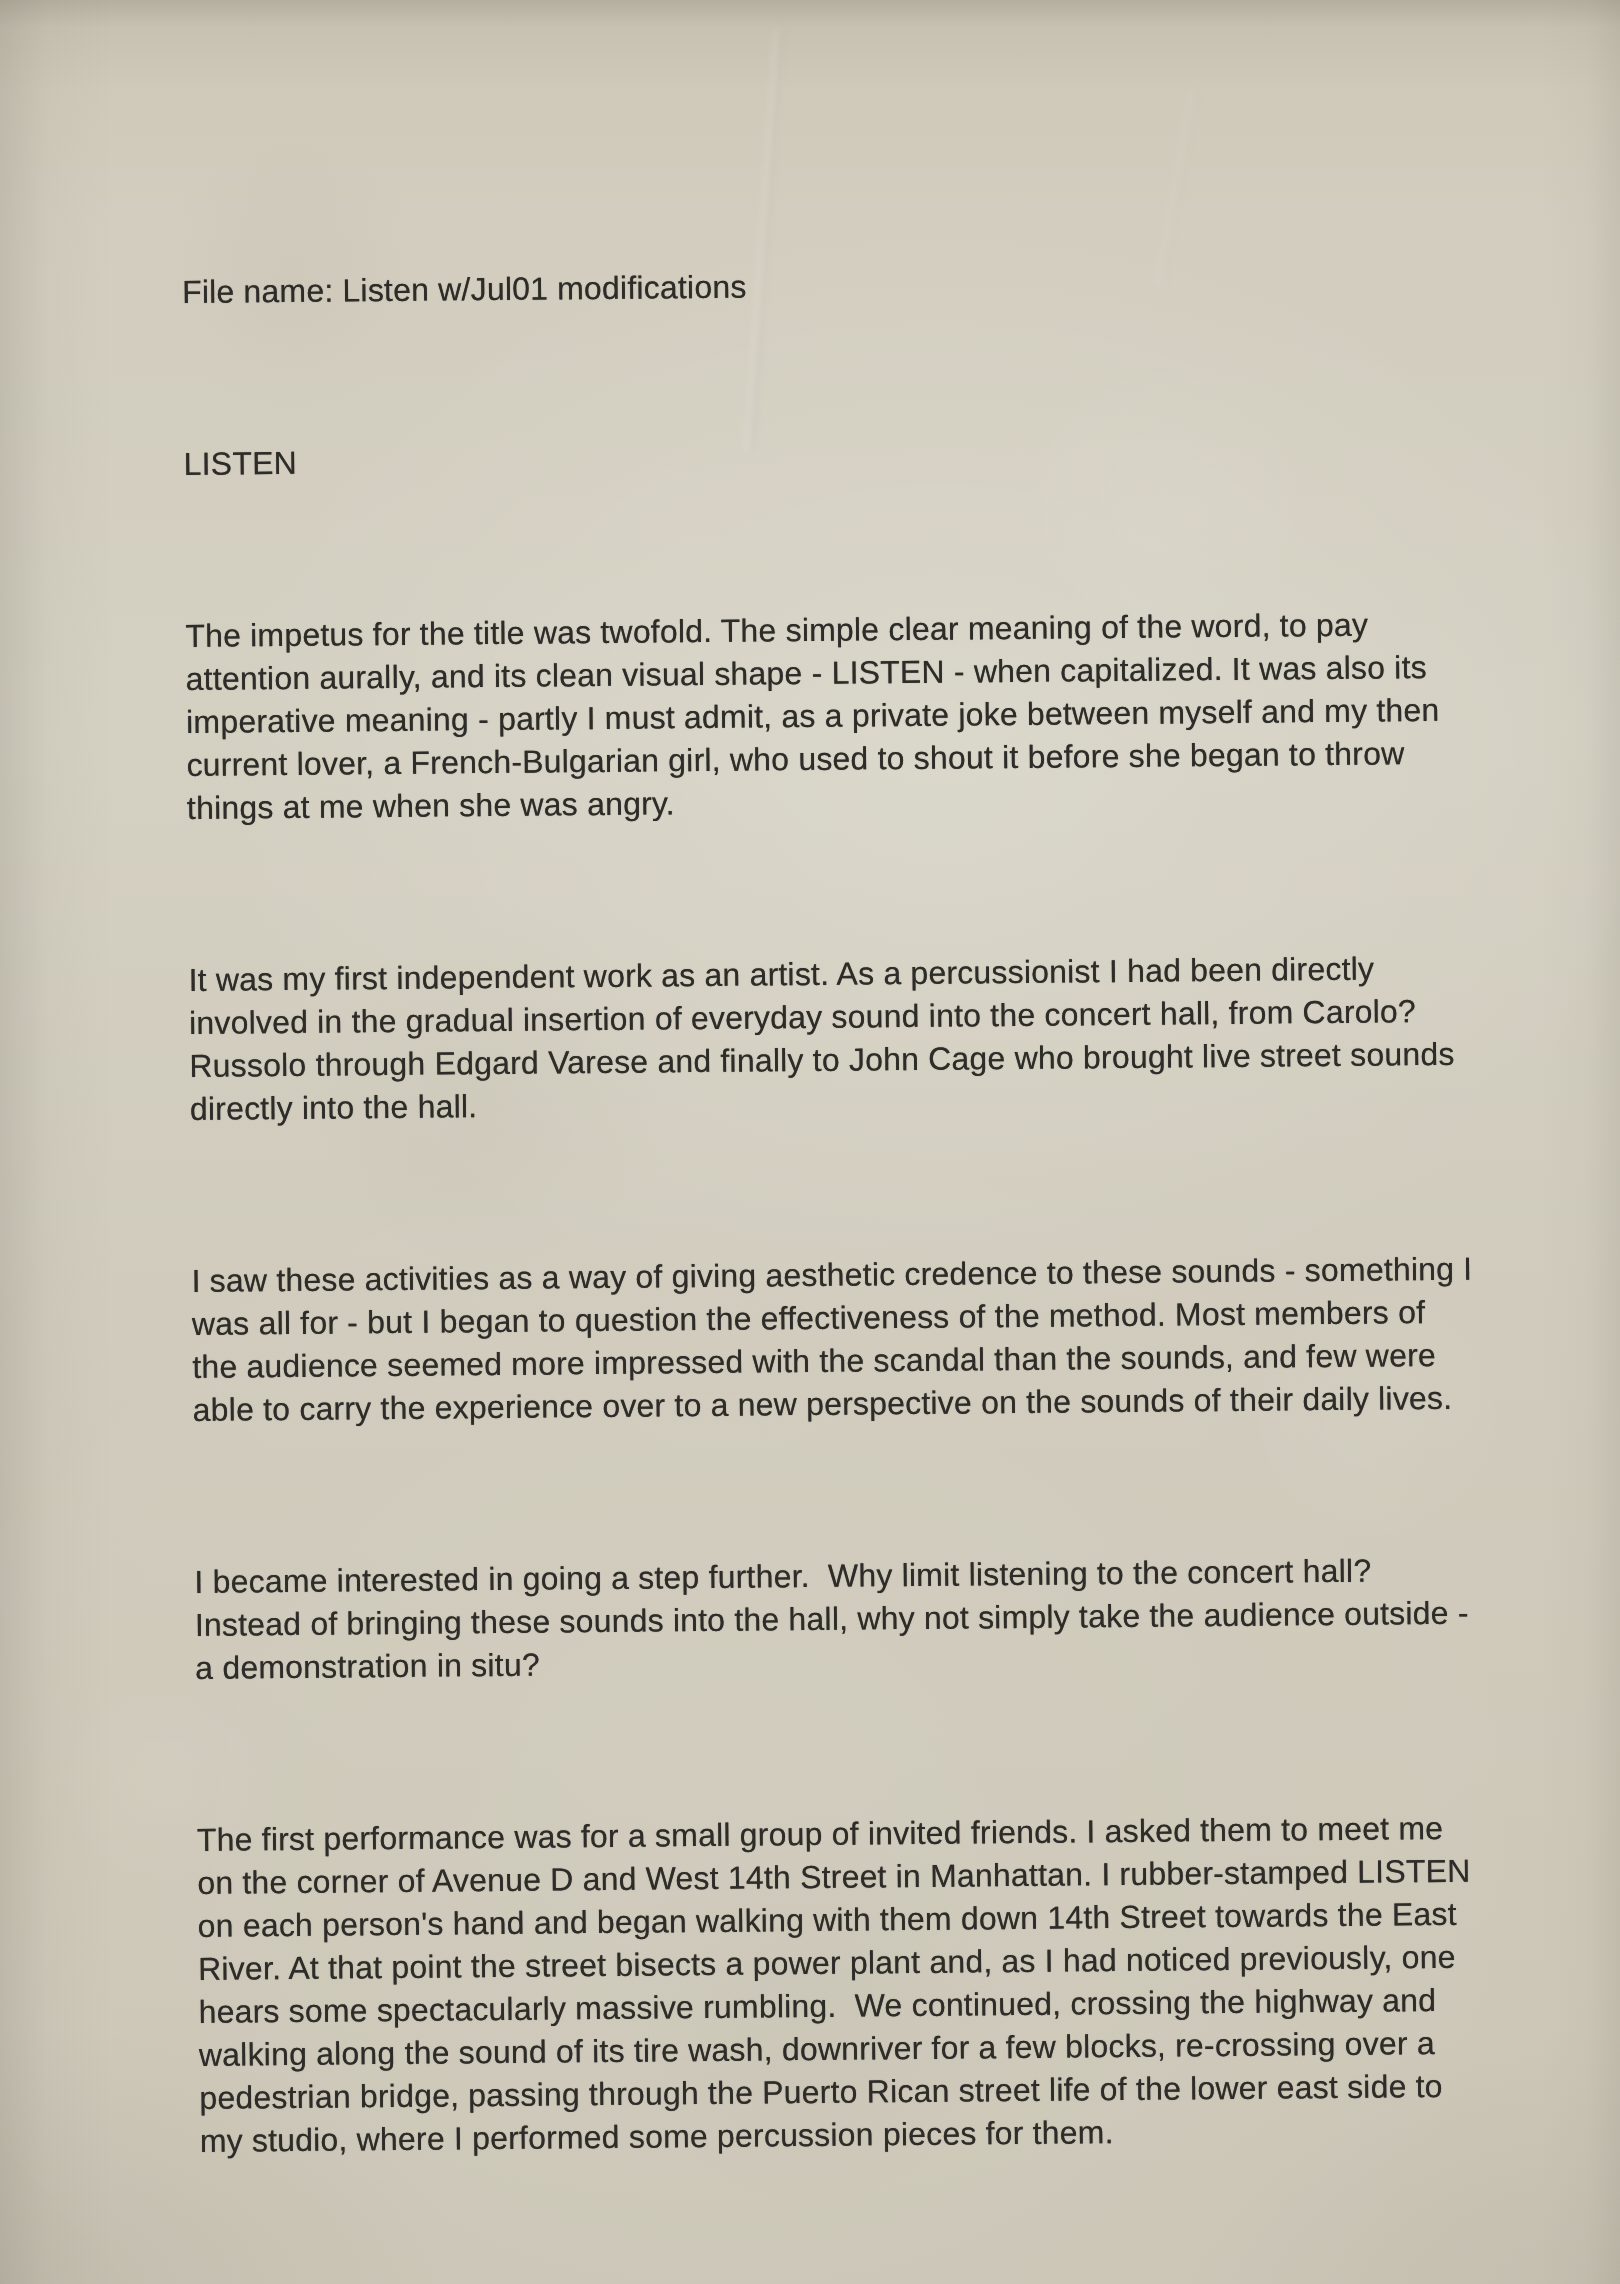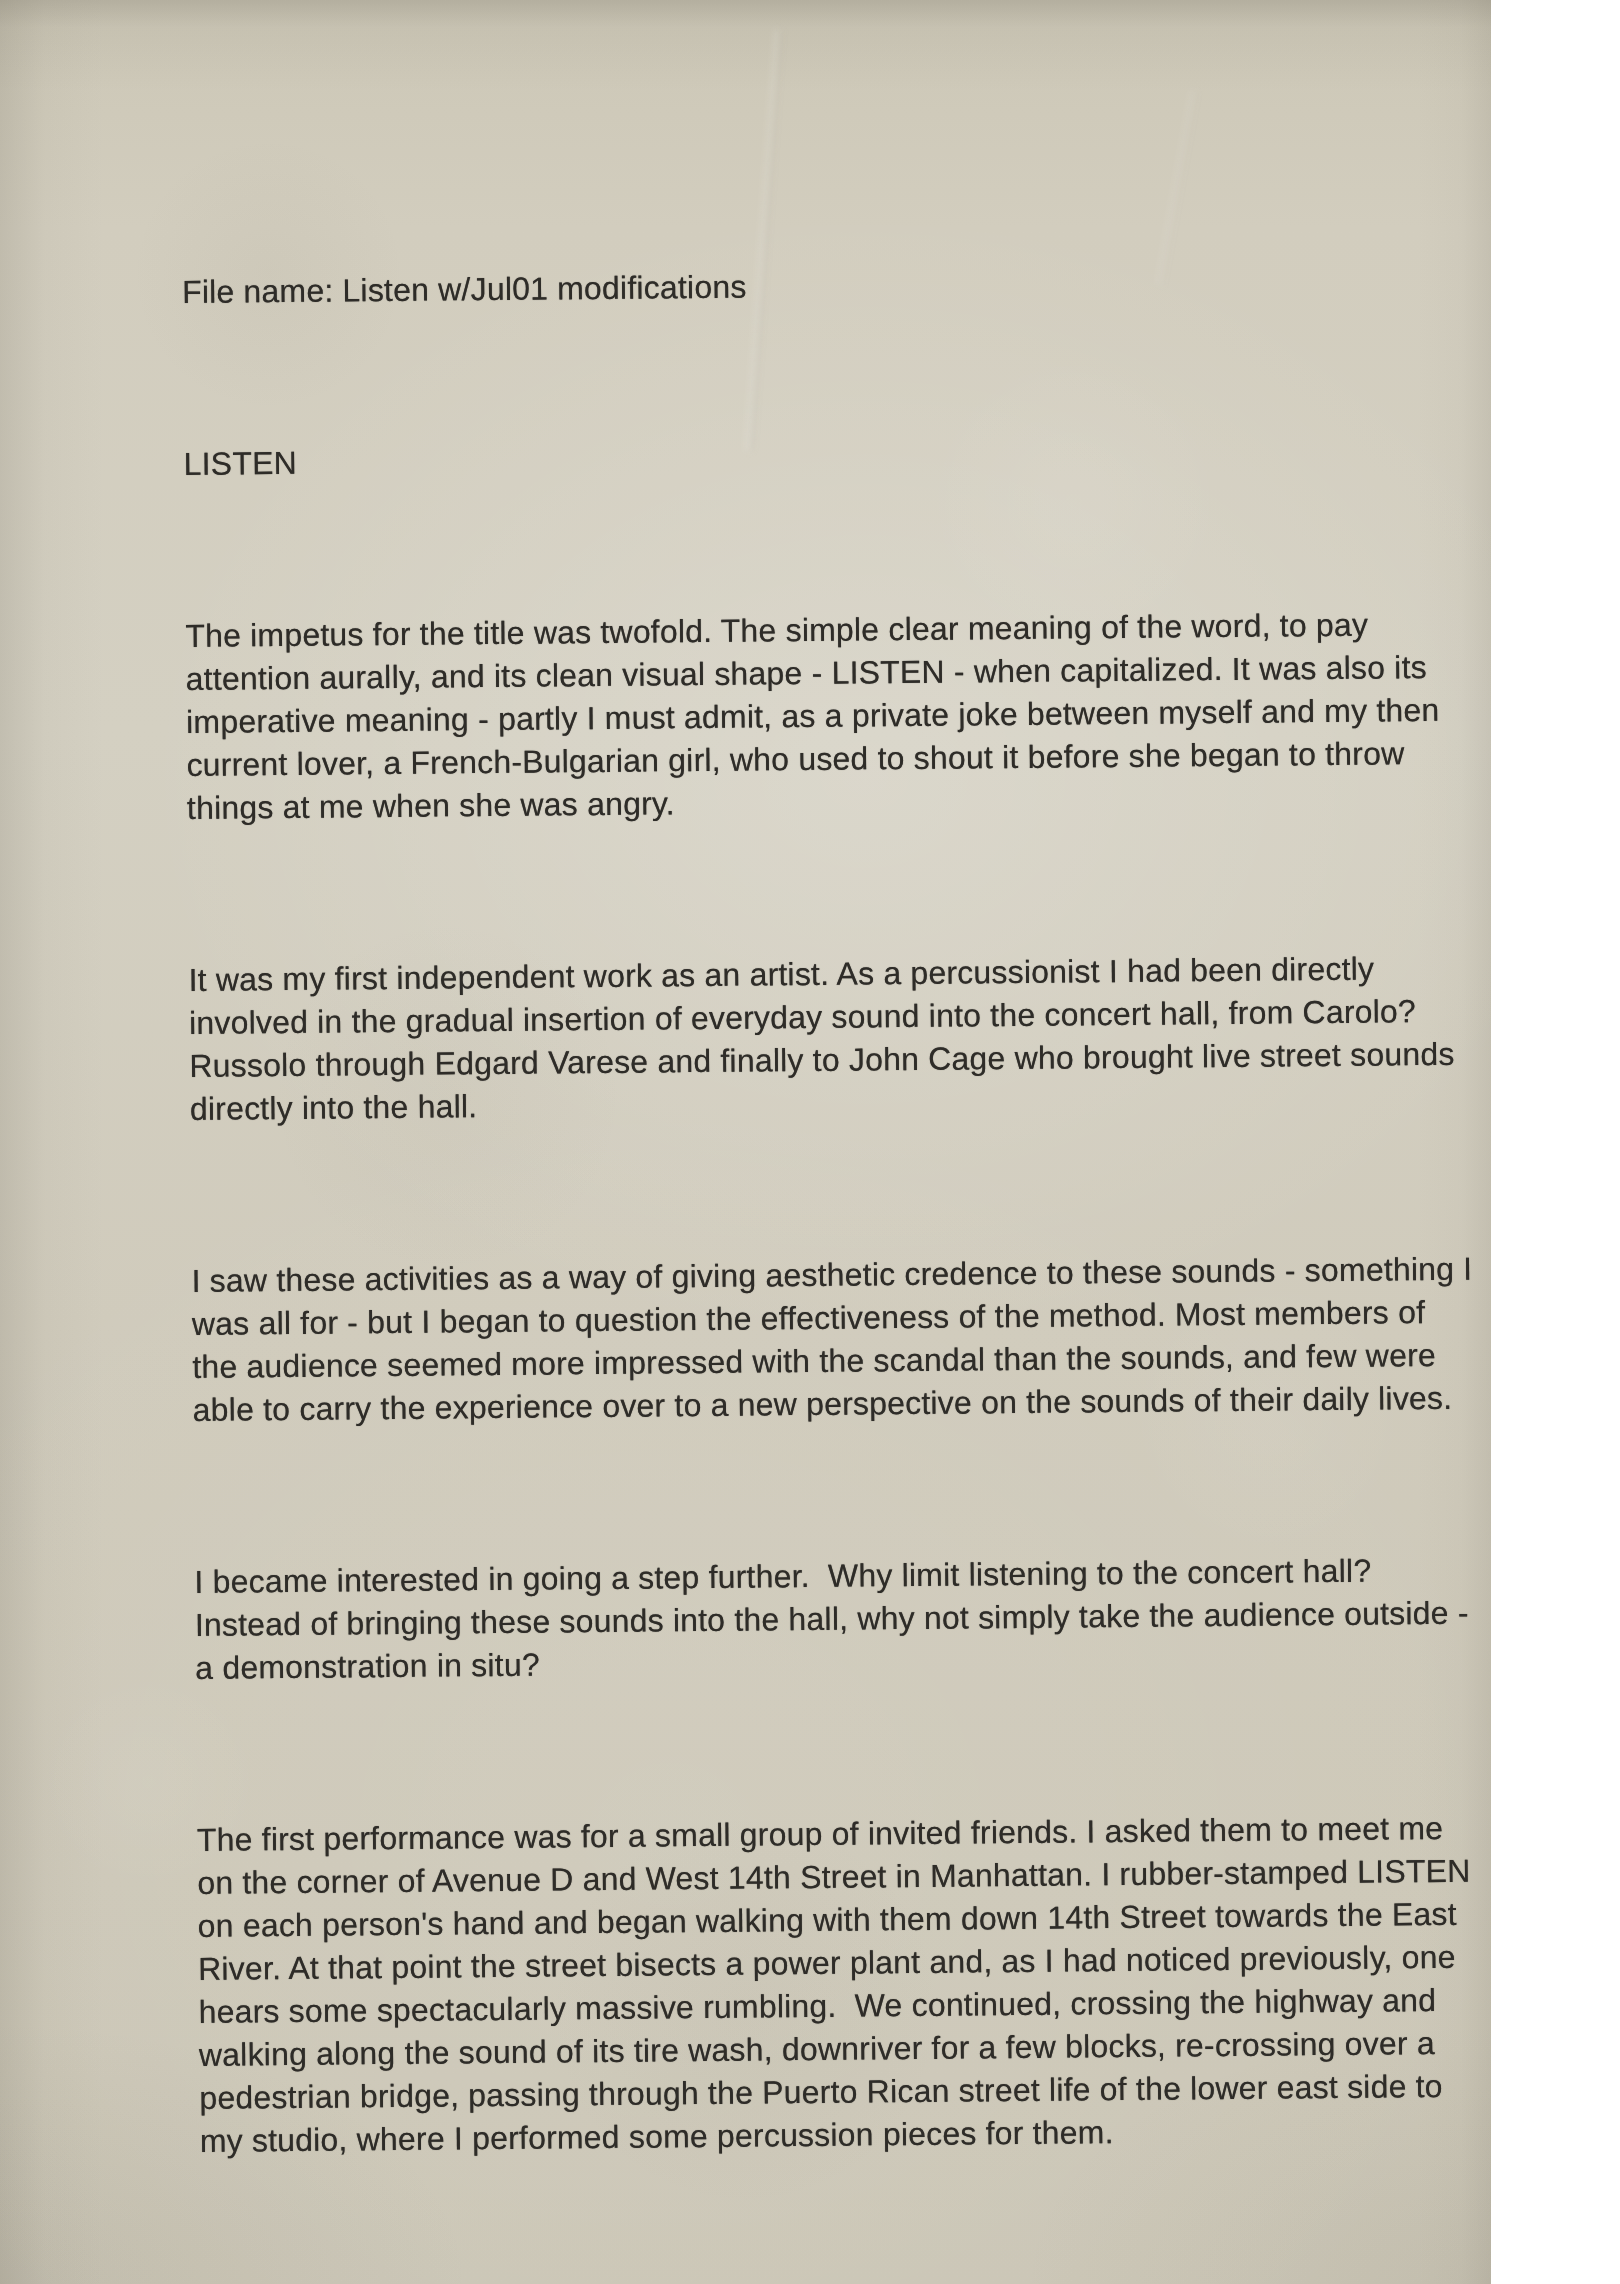--- a/index.html
+++ b/index.html
@@ -6,21 +6,21 @@
     margin: 0;
     padding: 0;
     width: 1620px;
     height: 2284px;
     overflow: hidden;
     font-family: "Liberation Sans", sans-serif;
   }
 
   .paper {
     position: relative;
-    width: 1491px;
+    width: 1620px;
     height: 2284px;
     background-color: #cfcaba;
     background-image:
       
       radial-gradient(ellipse 1053px 828px at 58% 34%, rgba(255,255,255,0.16), rgba(255,255,255,0) 70%),
       radial-gradient(ellipse 1204px 1053px at 45% 80%, rgba(255,255,255,0.07), rgba(255,255,255,0) 75%),
       
       linear-gradient(180deg, rgba(95,90,78,0.22) 0%, rgba(95,90,78,0.06) 1.2%, rgba(95,90,78,0) 4%),
       
       linear-gradient(90deg, rgba(100,95,82,0.16) 0%, rgba(100,95,82,0.04) 3%, rgba(100,95,82,0) 7%),

